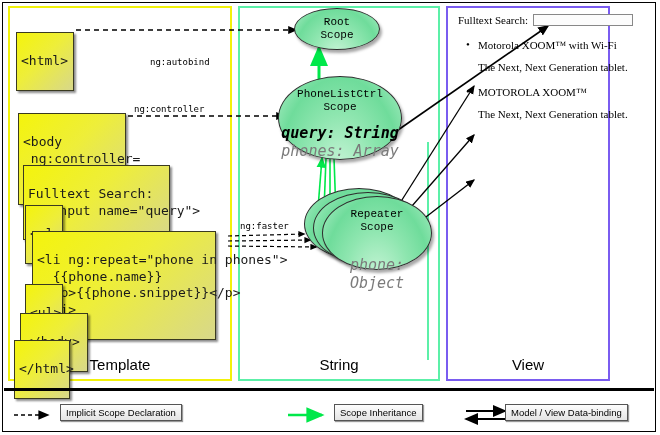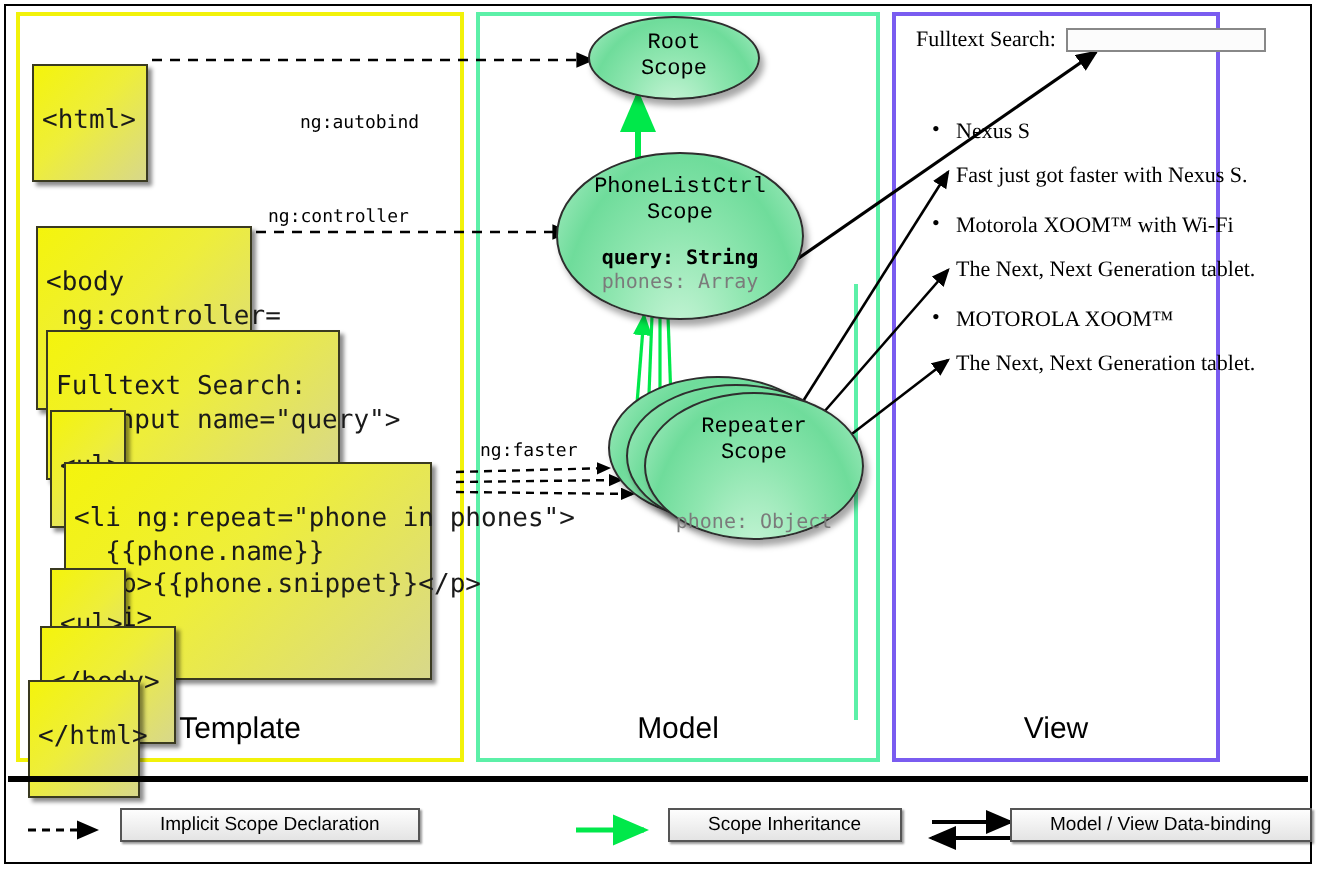--- a/index.html
+++ b/index.html
@@ -76,22 +76,23 @@
     text-align: center;
     color: #000;
   }
   .ellipse .ell-title {
     font-family: Liberation Mono, monospace;
     font-size: 11px;
     line-height: 1.15;
   }
   .ellipse .ell-prop {
     font-family: "DejaVu Sans Mono", monospace;
-    font-size: 10px;
+    font-size: 15px;
     line-height: 1.2;
+    font-style: italic;
   }
   .ell-prop.strong { font-weight: bold; color: #000; }
   .ell-prop.muted  { color: #7b7b7b; }
 
   
   .view-content {
     position: absolute;
     left: 456px; top: 14px;
     width: 190px;
     font-family: "Liberation Serif", serif;
@@ -159,21 +160,21 @@
     gap: 6px;
     top: 6px;
   }
   .legend-box {
     box-sizing: border-box;
     border: 1px solid #555;
     background: linear-gradient(#fdfdfd, #e4e4e4);
     box-shadow: 1px 1px 1px rgba(0,0,0,0.4);
     font-size: 9.5px;
     color: #000;
-    padding: 2px 19px;
+    padding: 2px 5px;
     font-family: "Liberation Sans", sans-serif;
     white-space: nowrap;
   }
   .legend-g1 { left: 14px; }
   .legend-g2 { left: 288px; text-align: right; }
   .legend-g3 { left: 505px; }
 
   svg.overlay {
     position: absolute;
     left: 0; top: 0;
@@ -185,21 +186,21 @@
 <body>
 
 <div id="root">
 
   <div class="outer-frame"></div>
 
   <div class="panel panel-template">
     <div class="panel-label">Template</div>
   </div>
   <div class="panel panel-model">
-    <div class="panel-label">Model</div>
+    <div class="panel-label">String</div>
   </div>
   <div class="panel panel-view">
     <div class="panel-label">View</div>
   </div>
 
   <svg class="overlay" viewBox="0 0 660 435">
     <defs>
       <marker id="arrowBlack" markerWidth="7" markerHeight="7" refX="6" refY="3" orient="auto">
         <path d="M0,0 L7,3 L0,6 z" fill="#000"></path>
       </marker>
@@ -313,24 +314,20 @@
     <div class="ell-prop muted" style="margin-top:23px;">phone: Object</div>
   </div>
 
   <div class="view-content">
     <div class="view-search-row">
       <span>Fulltext Search:</span>
       <input class="view-input" type="text" placeholder="" style="">
     </div>
 
     <ul class="view-list">
-      <li class="view-item" style="margin-top:34px;">
-        <div class="view-item-name">Nexus S</div>
-        <div class="view-item-snippet">Fast just got faster with Nexus S.</div>
-      </li>
       <li class="view-item">
         <div class="view-item-name">Motorola XOOM™  with Wi-Fi</div>
         <div class="view-item-snippet">The Next, Next Generation tablet.</div>
       </li>
       <li class="view-item">
         <div class="view-item-name">MOTOROLA XOOM™</div>
         <div class="view-item-snippet">The Next, Next Generation tablet.</div>
       </li>
     </ul>
   </div>

